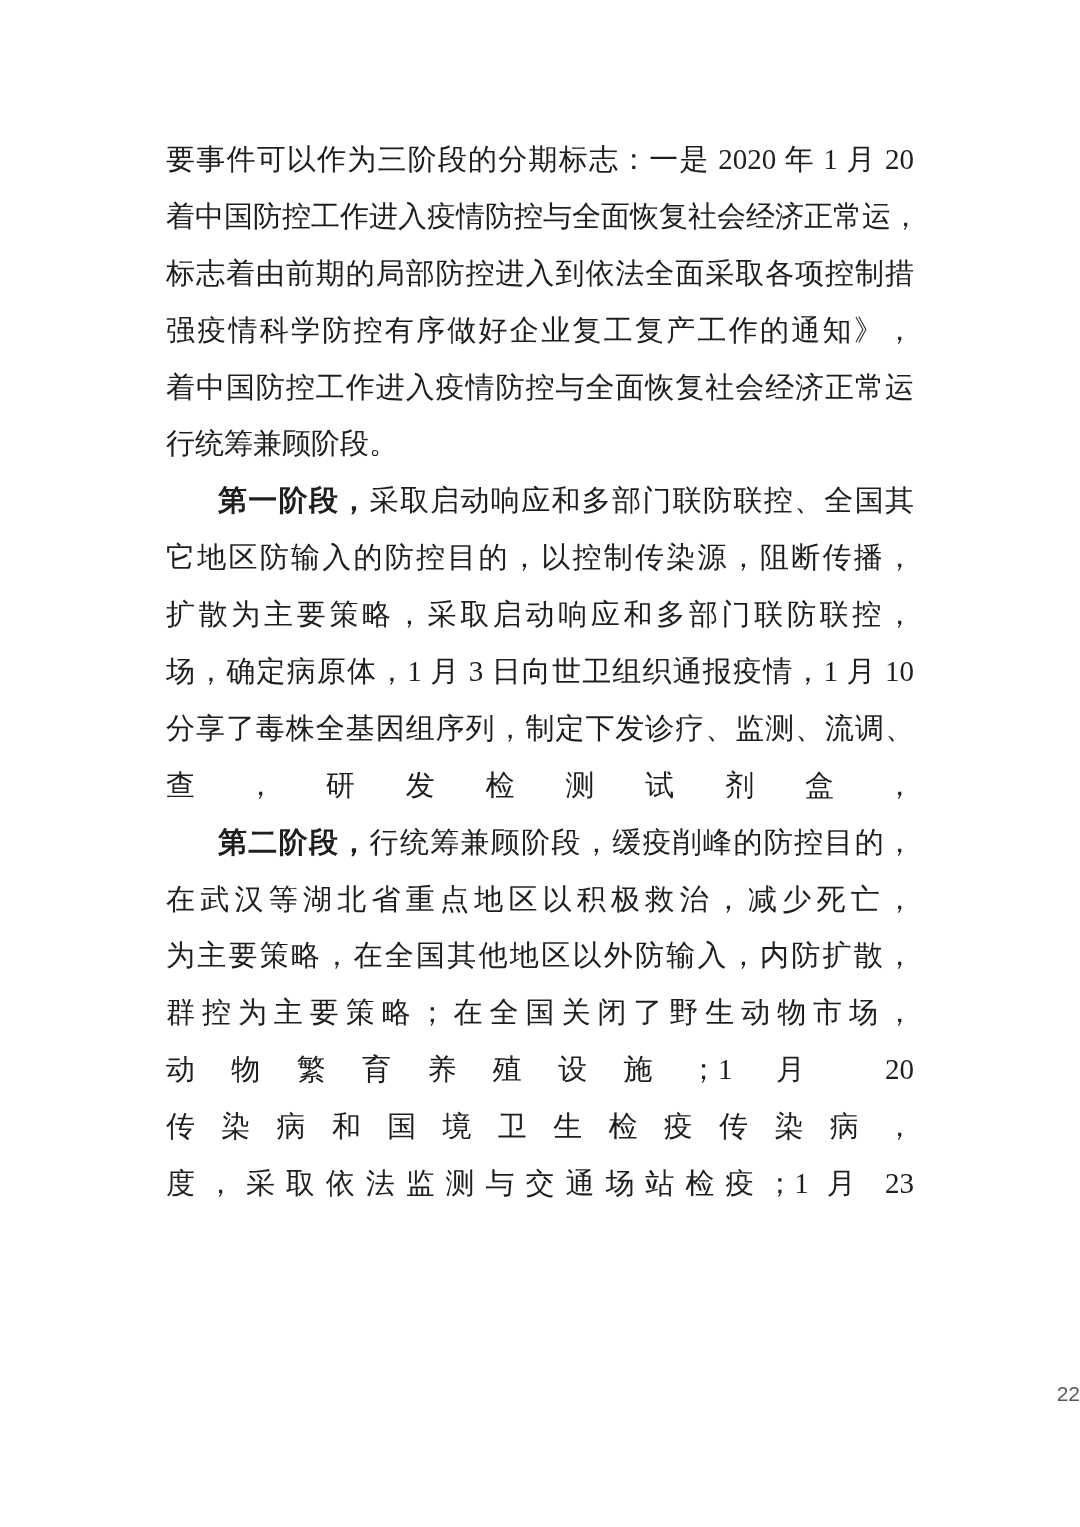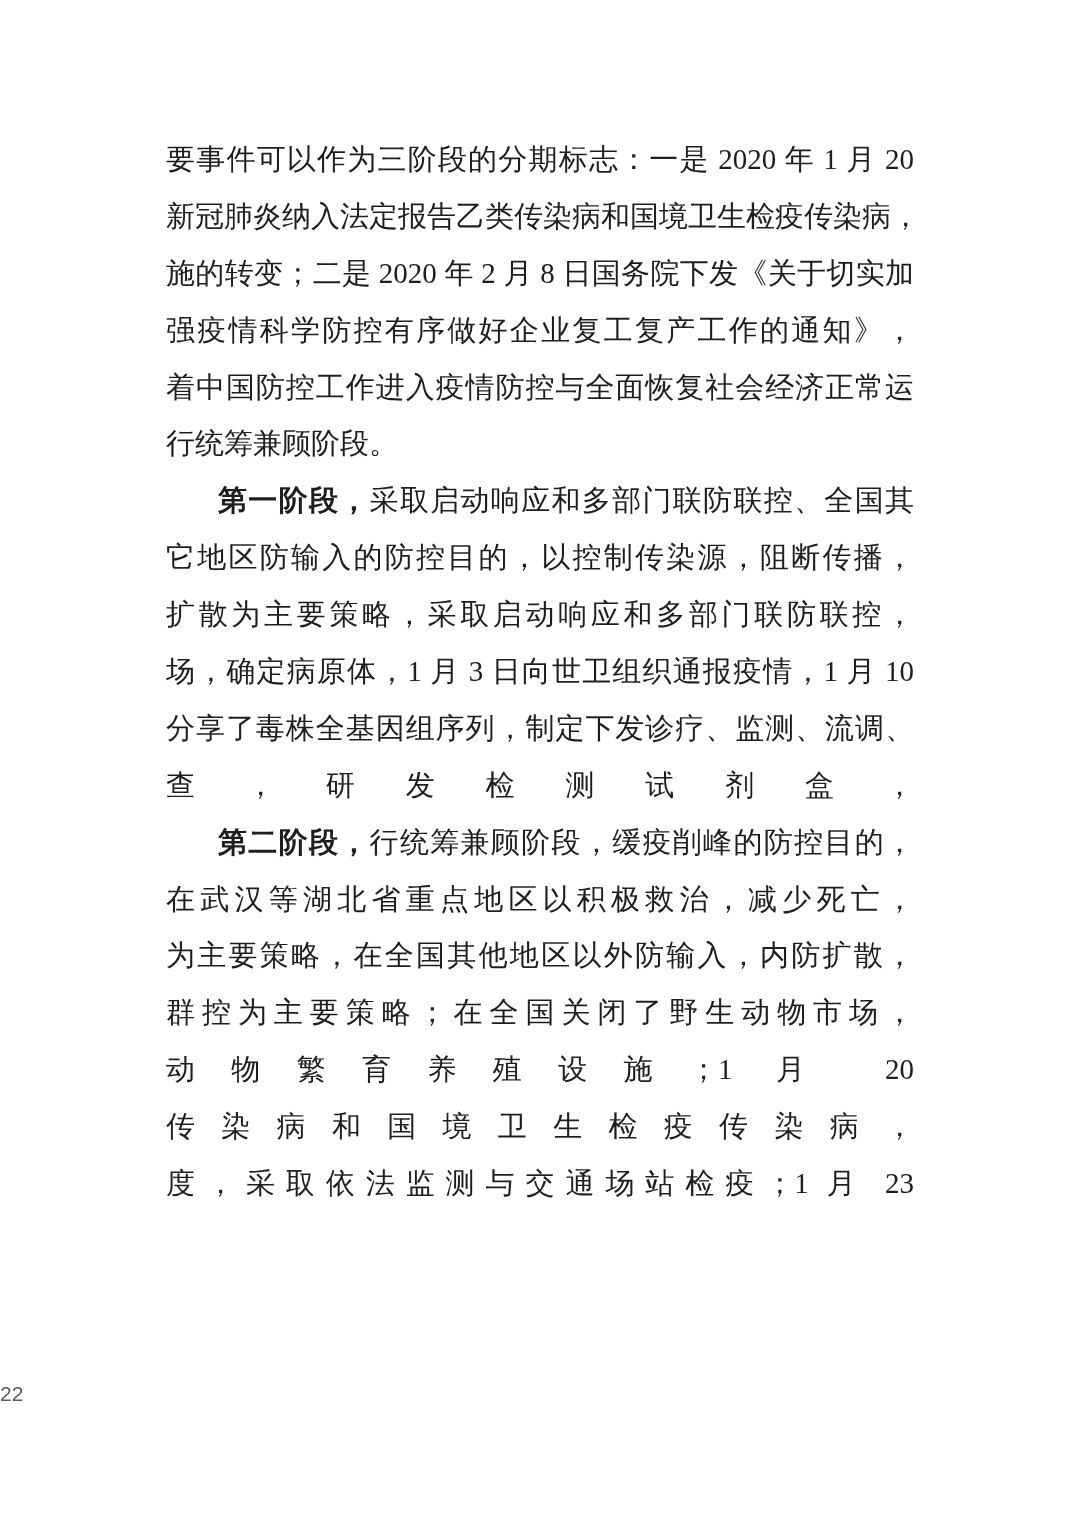--- a/index.html
+++ b/index.html
@@ -49,36 +49,36 @@
     text-indent: 52px;
   }
   .lead {
     font-weight: bold;
   }
   .pagenum {
     position: absolute;
     left: 0;
     top: 1382px;
     width: 100%;
-    text-align: left;
+    text-align: right;
     font-family: "Liberation Sans", "DejaVu Sans", sans-serif;
     font-size: 21px;
     color: #595959;
   }
 </style>
 </head>
 <body>
 
 <div class="page">
   <div class="doc">
 
     <div>
       <div class="ln">要事件可以作为三阶段的分期标志：一是 2020 年 1 月 20 日</div>
-      <div class="ln">新冠肺炎纳入法定报告乙类传染病和国境卫生检疫传染病，</div>
-      <div class="ln">施的转变；二是 2020 年 2 月 8 日国务院下发《关于切实加</div>
+      <div class="ln">着中国防控工作进入疫情防控与全面恢复社会经济正常运，</div>
+      <div class="ln">标志着由前期的局部防控进入到依法全面采取各项控制措</div>
       <div class="ln">强疫情科学防控有序做好企业复工复产工作的通知》，标志</div>
       <div class="ln">着中国防控工作进入疫情防控与全面恢复社会经济正常运</div>
       <div class="ln short">行统筹兼顾阶段。</div>
     </div>
 
     <div>
       <div class="ln indent"><span class="lead">第一阶段，</span><span>采取启动响应和多部门联防联控、全国其</span></div>
       <div class="ln">它地区防输入的防控目的，以控制传染源，阻断传播，预防</div>
       <div class="ln">扩散为主要策略，采取启动响应和多部门联防联控，关闭市</div>
       <div class="ln">场，确定病原体，1 月 3 日向世卫组织通报疫情，1 月 10 日</div>

